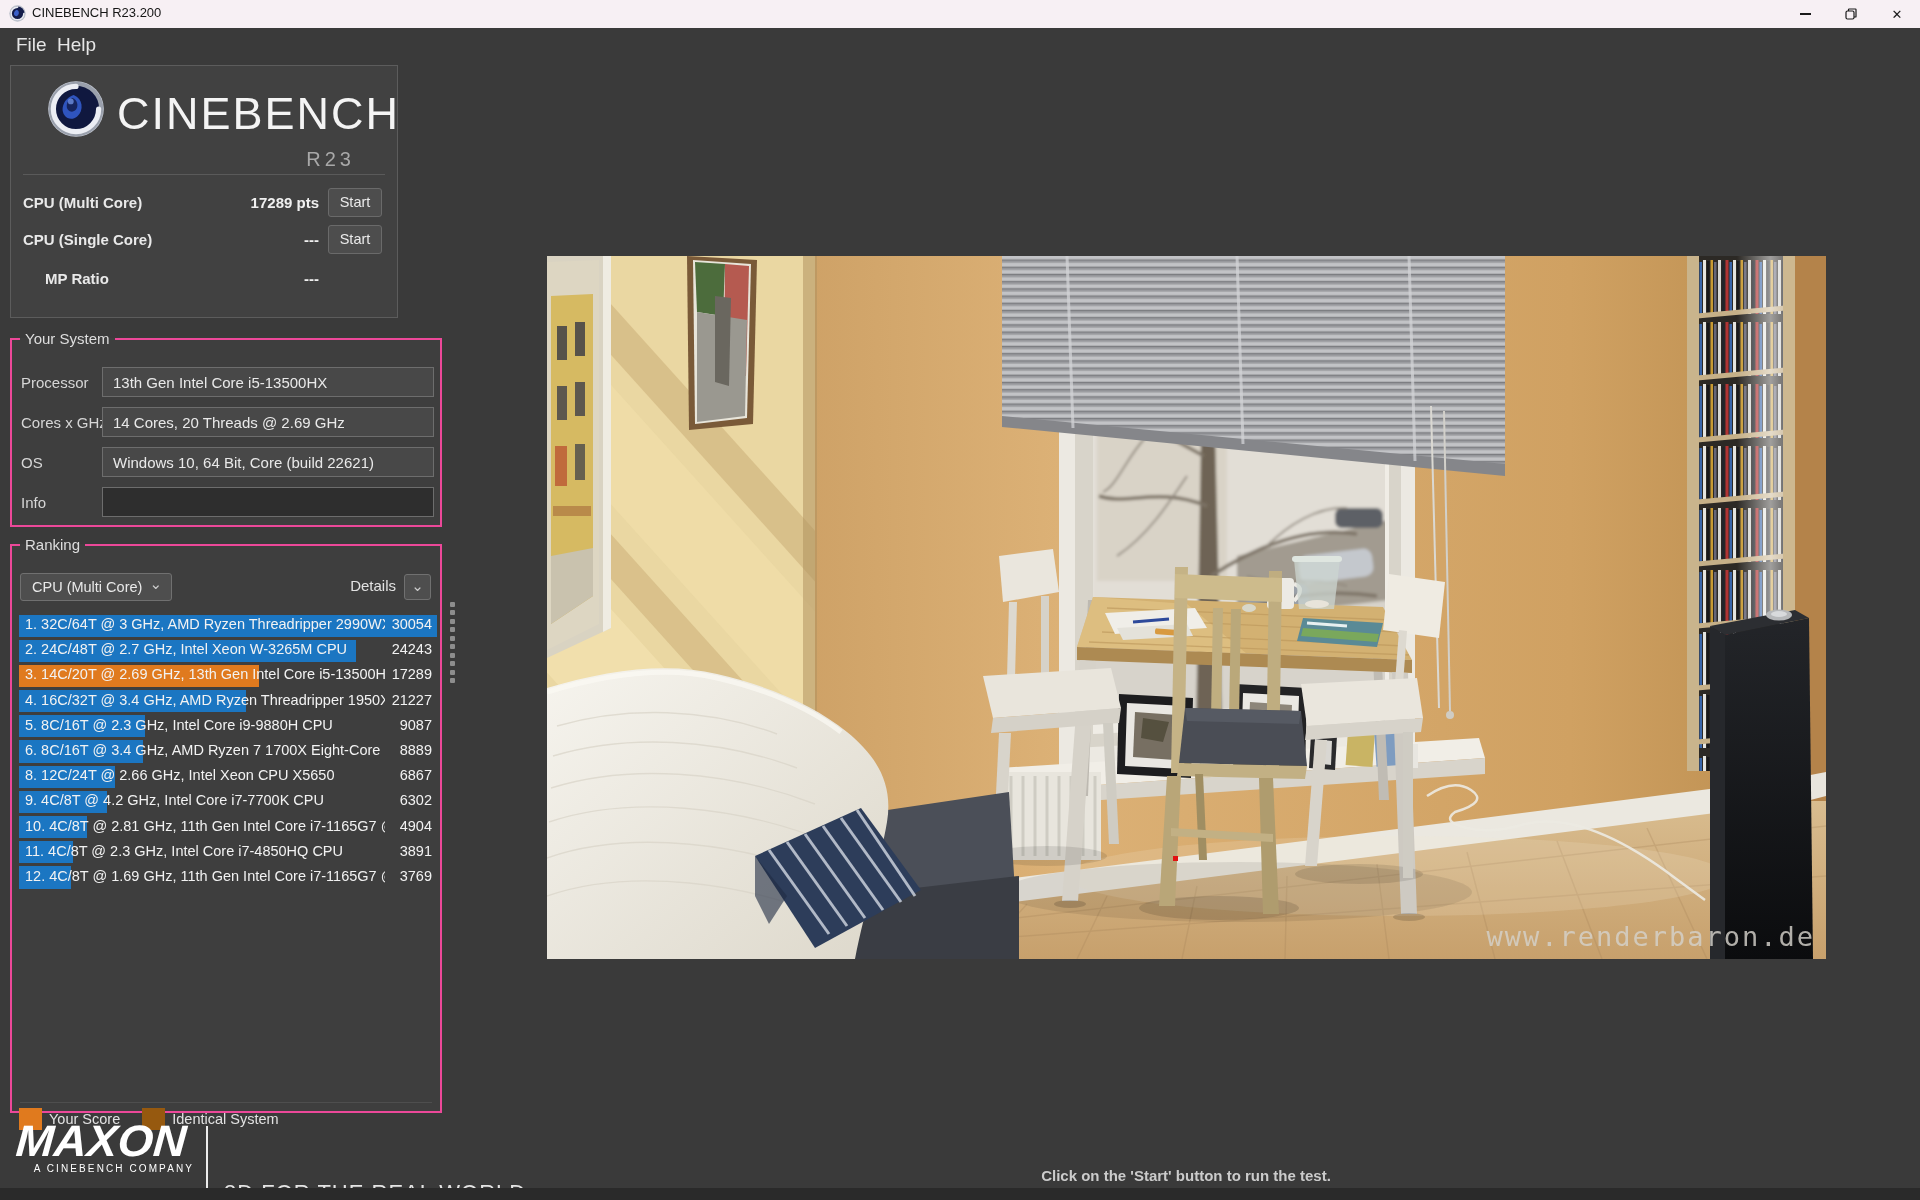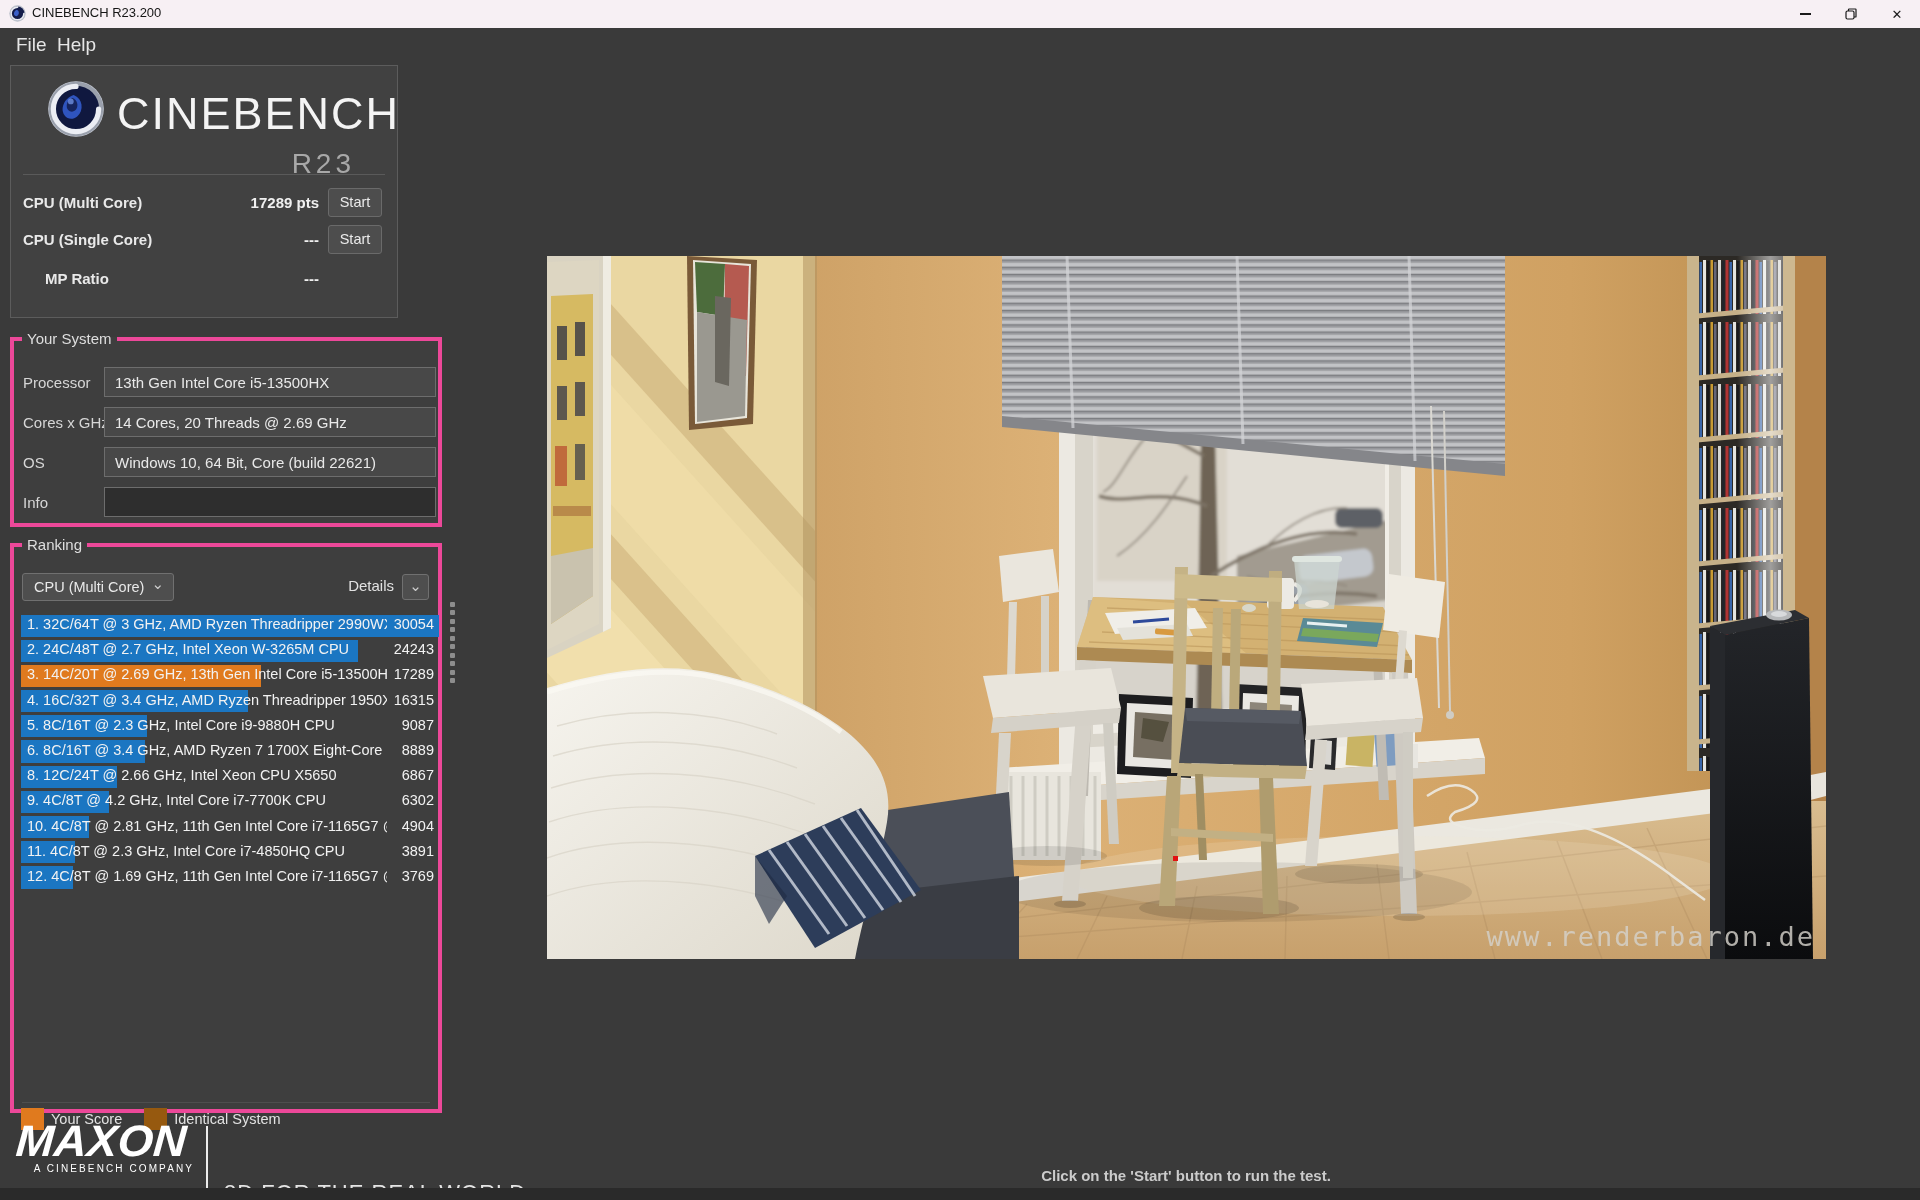--- a/index.html
+++ b/index.html
@@ -14,27 +14,27 @@
   .winbtn { position:absolute; top:0; width:46px; height:28px; display:flex; align-items:center; justify-content:center; color:#1a1a1a; }
   #btn-min { right:92px; } #btn-max { right:46px; } #btn-close { right:0; font-size:13px; }
   #btn-min .bar { width:11px; height:1.5px; background:#1a1a1a; }
 
   
   #menubar { position:absolute; left:0; top:28px; width:1920px; height:30px; background:#3a3a3a; }
   .menu-item { position:absolute; top:6px; font-size:19px; color:#e6e6e6; }
 
   
   .panel { position:absolute; background:#414141; border:1px solid #5c5c5c; }
-  fieldset.panel { background:#3e3e3e; border:4px solid #ec4899; }
+  fieldset.panel { background:#3e3e3e; border:2px solid #ec4899; }
   fieldset.panel legend { font-size:15px; color:#dedede; margin-left:8px; padding:0 5px; }
 
   
   #panel-scores { left:10px; top:65px; width:388px; height:253px; }
   #logo-title { position:absolute; left:106px; top:22px; font-size:45px; letter-spacing:2px; color:#f4f4f4; }
-  #logo-version { position:absolute; right:42px; top:82px; font-size:28px; letter-spacing:4px; color:#a8a8a8; }
+  #logo-version { position:absolute; right:42px; top:82px; font-size:20px; letter-spacing:4px; color:#a8a8a8; }
   #logo-divider { position:absolute; left:12px; right:12px; top:108px; border-top:1px solid #5a5a5a; }
   .score-row { position:absolute; left:0; width:100%; height:30px; }
   .score-label { position:absolute; left:12px; top:6px; font-size:15px; font-weight:bold; color:#e9e9e9; }
   .score-label.indent { left:34px; }
   .score-value { position:absolute; right:78px; top:6px; font-size:15px; font-weight:bold; color:#f0f0f0; }
   .start-btn { position:absolute; right:15px; top:0; width:54px; height:29px; background:#4d4d4d;
     border:1px solid #6a6a6a; border-radius:3px; color:#eaeaea; font-size:14.5px; text-align:center; line-height:27px; }
 
   
   #panel-system { left:10px; top:330px; width:432px; height:197px; }
@@ -183,21 +183,21 @@
         <span class="rank-value">24243</span>
       </div>
       <div class="rank-row">
         <div class="rank-bar" style="width: 57.5265%; background: rgb(224, 122, 30);"></div>
         <span class="rank-label">3. 14C/20T @ 2.69 GHz, 13th Gen Intel Core i5-13500HX</span>
         <span class="rank-value">17289</span>
       </div>
       <div class="rank-row">
         <div class="rank-bar" style="width: 54.2856%; background: rgb(27, 118, 194);"></div>
         <span class="rank-label">4. 16C/32T @ 3.4 GHz, AMD Ryzen Threadripper 1950X 1</span>
-        <span class="rank-value">16315</span>
+        <span class="rank-value">21227</span>
       </div>
       <div class="rank-row">
         <div class="rank-bar" style="width: 30.2356%; background: rgb(27, 118, 194);"></div>
         <span class="rank-label">5. 8C/16T @ 2.3 GHz, Intel Core i9-9880H CPU</span>
         <span class="rank-value">9087</span>
       </div>
       <div class="rank-row">
         <div class="rank-bar" style="width: 29.5768%; background: rgb(27, 118, 194);"></div>
         <span class="rank-label">6. 8C/16T @ 3.4 GHz, AMD Ryzen 7 1700X Eight-Core Pro</span>
         <span class="rank-value">8889</span>

